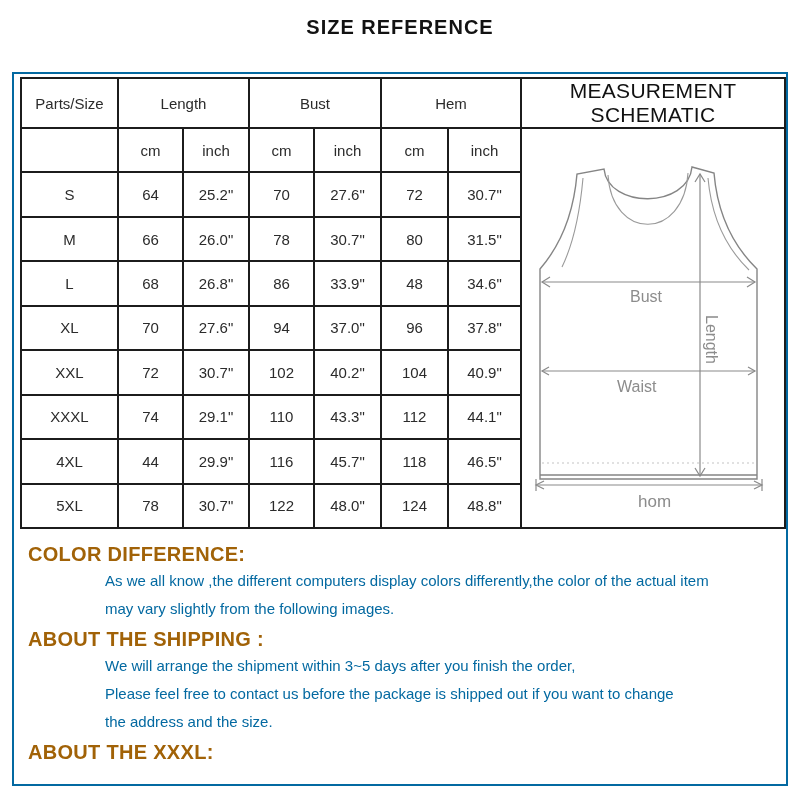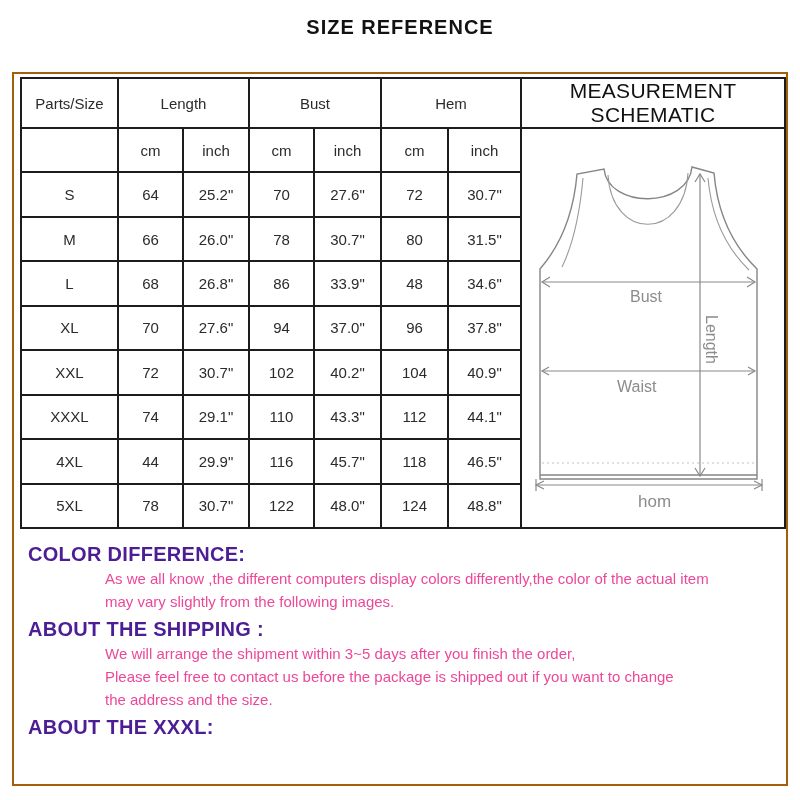--- a/index.html
+++ b/index.html
@@ -1,31 +1,31 @@
 <!DOCTYPE html>
 <html><head>
 <meta charset="utf-8">
 <style>
   html,body{margin:0;padding:0;background:#fff;}
   .page{position:relative;width:800px;height:800px;background:#ffffff;
         font-family:"Liberation Sans",sans-serif;overflow:hidden;}
   .title{position:absolute;top:16px;left:0;width:100%;text-align:center;
          margin:0;font-size:20px;font-weight:bold;letter-spacing:1px;color:#121212;}
   .frame{position:absolute;left:12px;top:72px;width:776px;height:714px;
-         border:2px solid #a16207;box-sizing:border-box;background:#fff;}
+         border:2px solid #0369a1;box-sizing:border-box;background:#fff;}
   .size-table{position:absolute;left:6px;top:3px;border-collapse:collapse;table-layout:fixed;}
   .size-table td{border:2px solid #1c1c1c;text-align:center;vertical-align:middle;
                  font-size:15px;color:#2b2b2b;height:42px;padding:0;background:#fff;}
   .size-table td.schematic-header{font-weight:normal;font-size:21px;letter-spacing:0.3px;color:#111;}
   .size-table td.schematic-cell{vertical-align:top;padding:0;}
   .schematic-cell svg{display:block;margin:0 auto;}
   .sections{position:absolute;left:0;top:464px;width:100%;}
-  .sec-heading{color:#4c1d95;font-weight:bold;font-size:20px;letter-spacing:0.3px;
+  .sec-heading{color:#a16207;font-weight:bold;font-size:20px;letter-spacing:0.3px;
                margin:4px 0 1px 14px;line-height:24px;}
-  .sec-body{margin:0 6px 2px 91px;font-size:15px;line-height:23px;color:#ec4899;
+  .sec-body{margin:0 6px 2px 91px;font-size:15px;line-height:28px;color:#0369a1;
             white-space:pre-line;}
   .vest-line{stroke:#858585;fill:none;stroke-width:1.4;}
   .vest-thin{stroke:#9a9a9a;fill:none;stroke-width:1.1;}
   .measure{stroke:#8a8a8a;fill:none;stroke-width:1.2;}
   .dashed{stroke:#c4c4c4;stroke-width:1.1;stroke-dasharray:2 3;fill:none;}
   .schem-label{fill:#8c8c8c;font-size:16px;font-family:"Liberation Sans",sans-serif;}
 </style>
 </head>
 <body>
 

